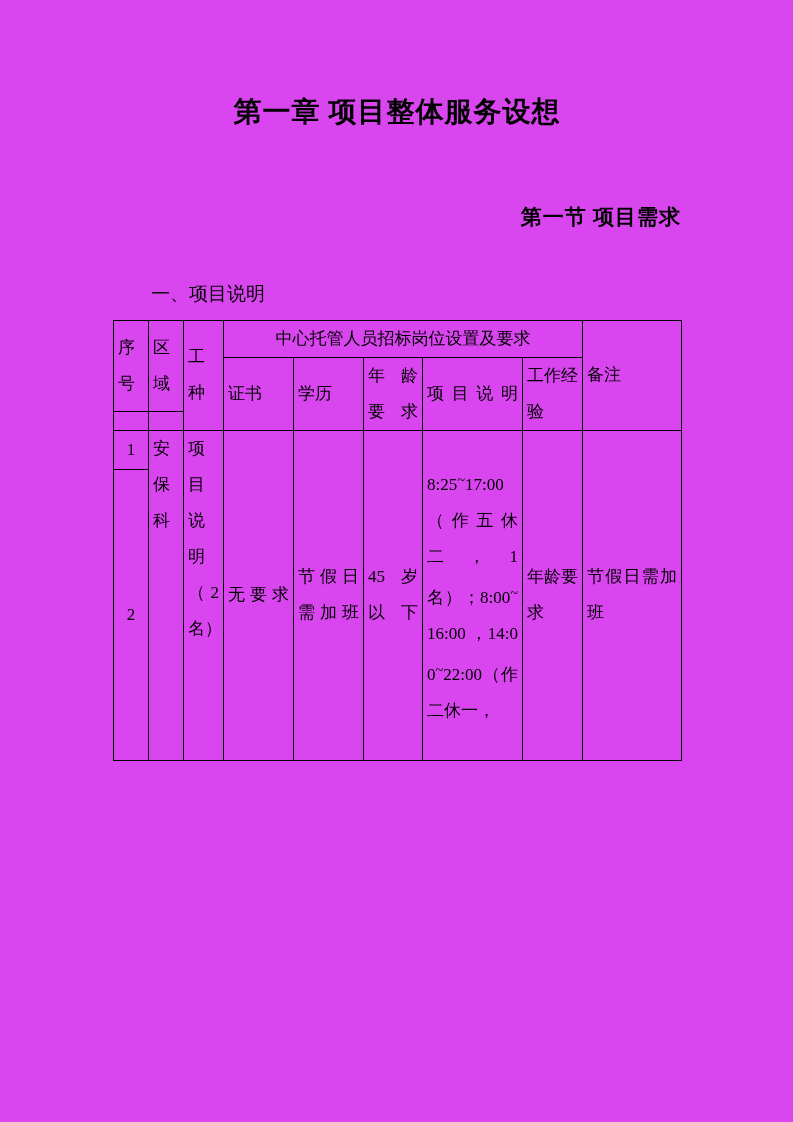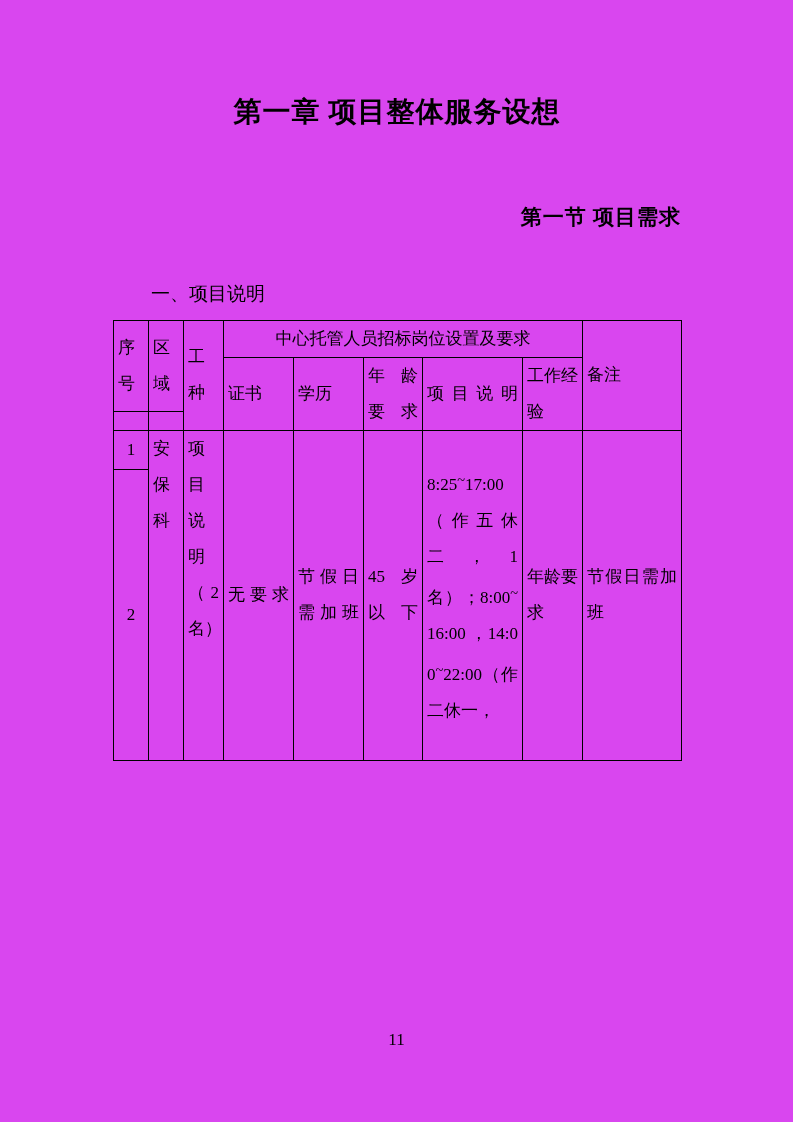--- a/index.html
+++ b/index.html
@@ -183,15 +183,14 @@
           <td rowspan="2" class="c-just">节假日需加班</td>
         </tr>
         <tr>
           <td class="c-center" style="height:290px;vertical-align:middle;">2</td>
         </tr>
       </tbody>
     </table>
 
   </div>
 
-  <div class="page-number">11</div>
 
 </div>
 
 </body></html>

